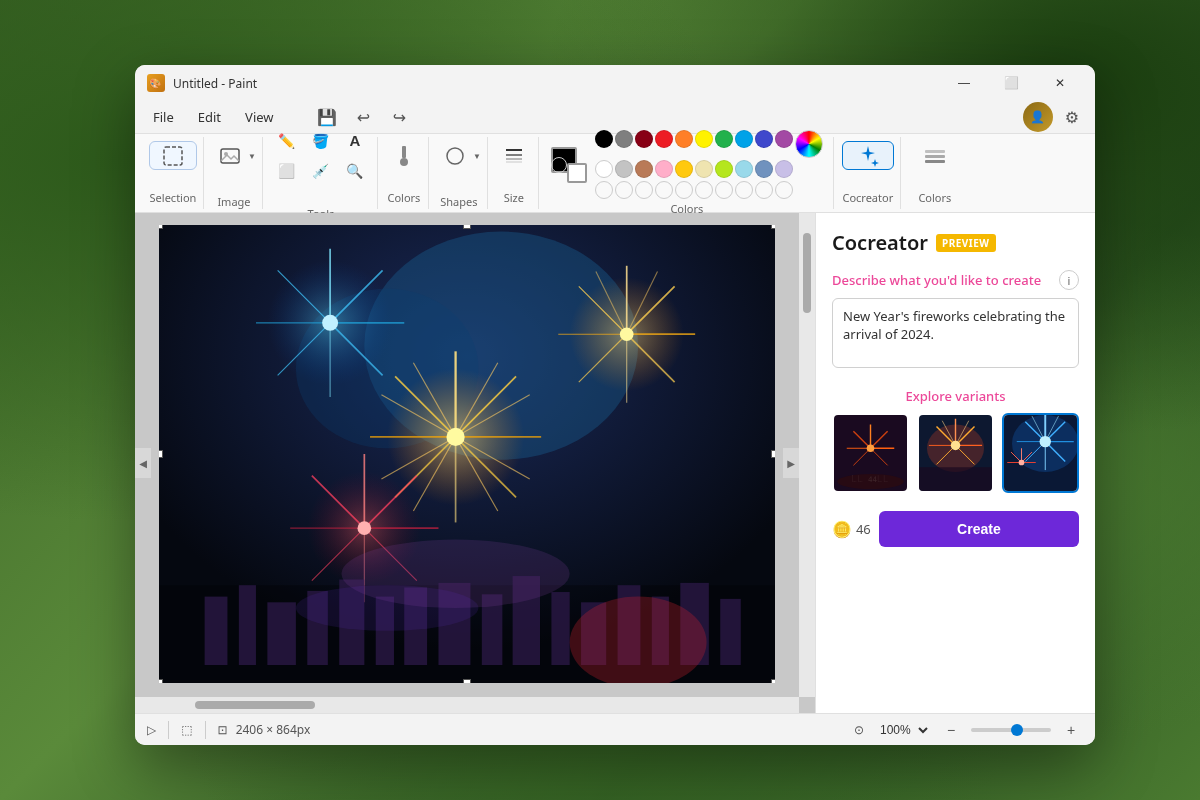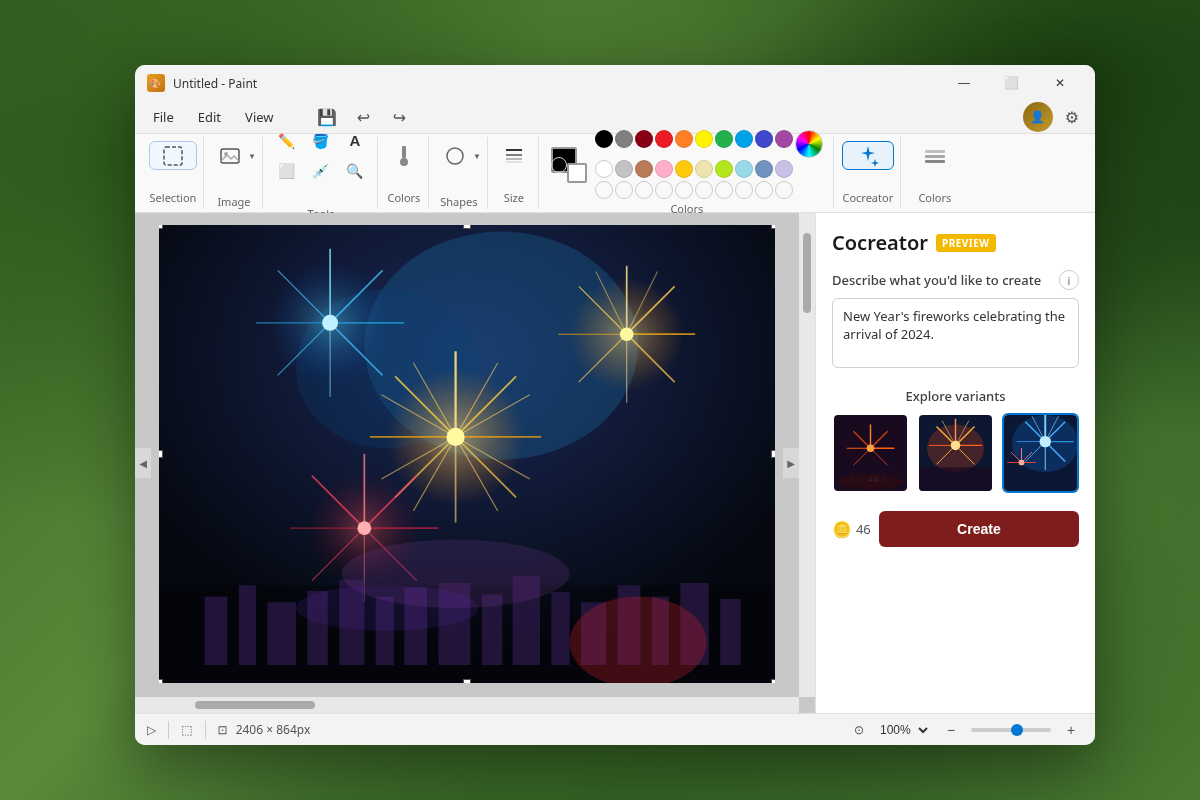--- a/index.html
+++ b/index.html
@@ -531,21 +531,21 @@
       color: #fff;
       font-size: 10px;
       font-weight: 700;
       padding: 2px 6px;
       border-radius: 3px;
       letter-spacing: 0.5px;
     }
 
     .panel-section-label {
       font-size: 13px;
-      color: #404040;
+      color: #ec4899;
       font-weight: 500;
     }
     .panel-info-btn {
       width: 20px;
       height: 20px;
       border: 1px solid #ccc;
       border-radius: 50%;
       background: transparent;
       cursor: pointer;
       font-size: 11px;
@@ -639,21 +639,21 @@
       gap: 4px;
       font-size: 13px;
       color: #555;
     }
     .credit-icon {
       font-size: 16px;
     }
     .create-btn {
       flex: 1;
       height: 36px;
-      background: #7f1d1d;
+      background: #6d28d9;
       color: white;
       border: none;
       border-radius: 6px;
       font-size: 14px;
       font-weight: 600;
       cursor: pointer;
     }
   </style>
 </head>
 <body>

